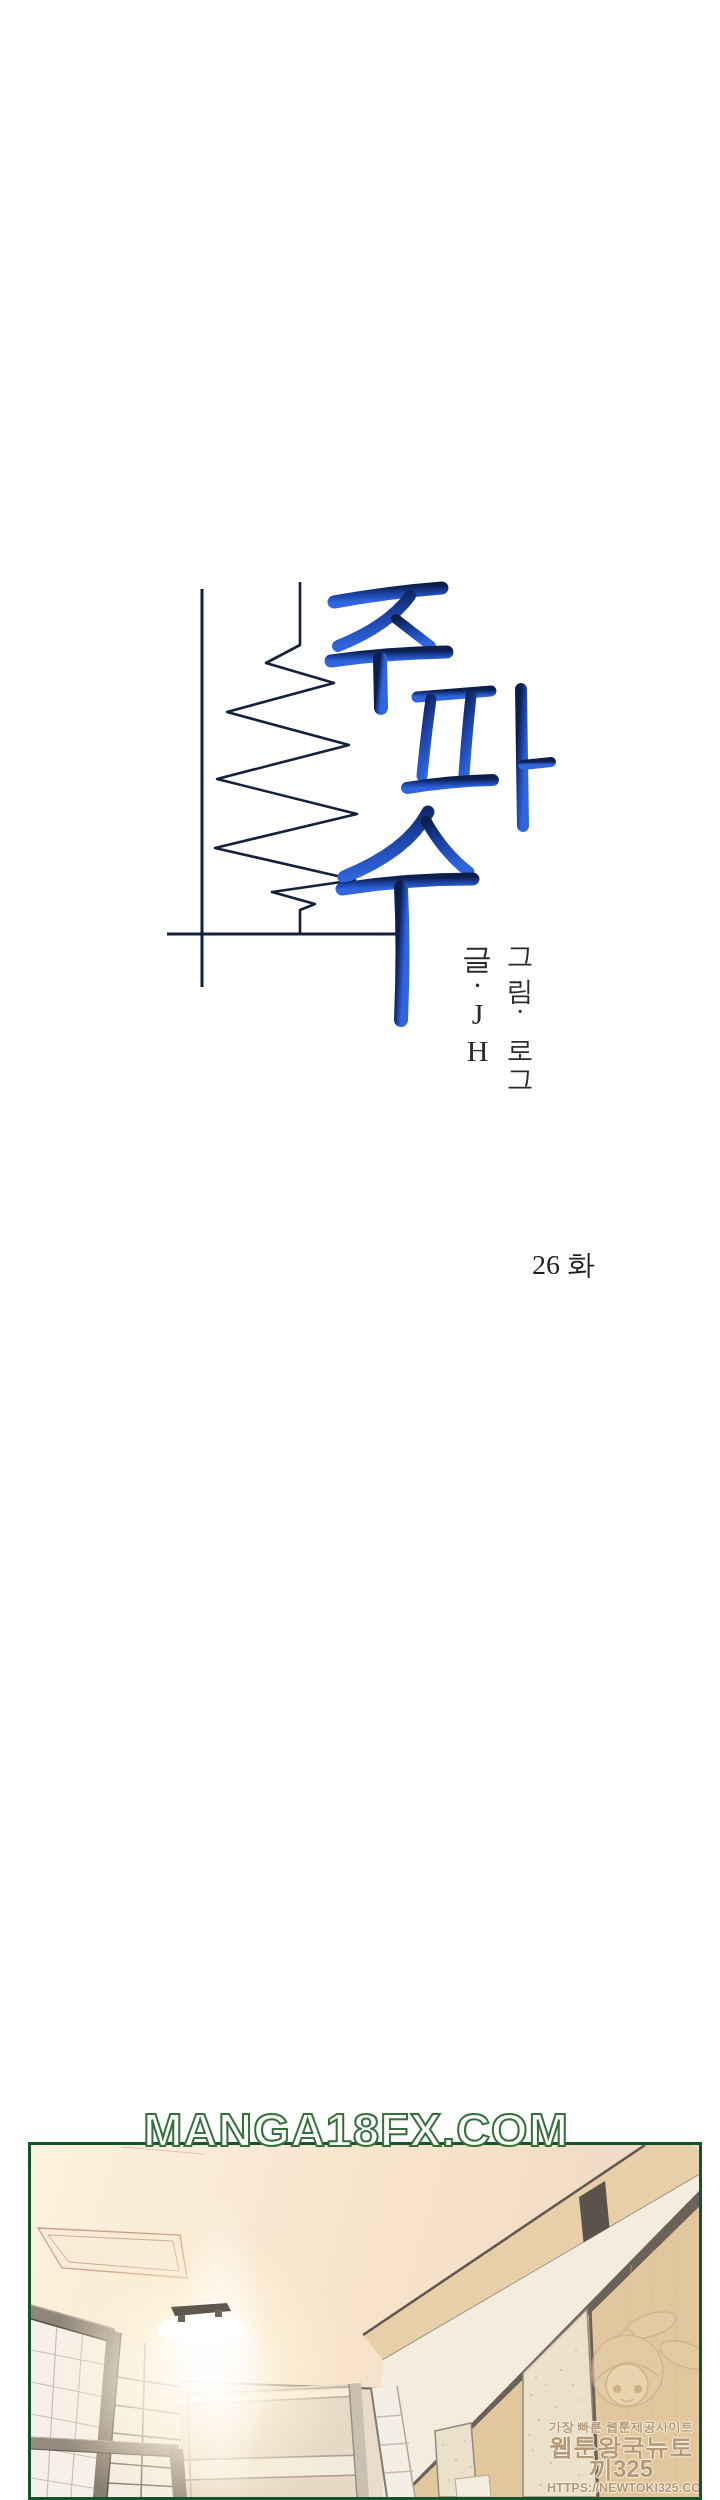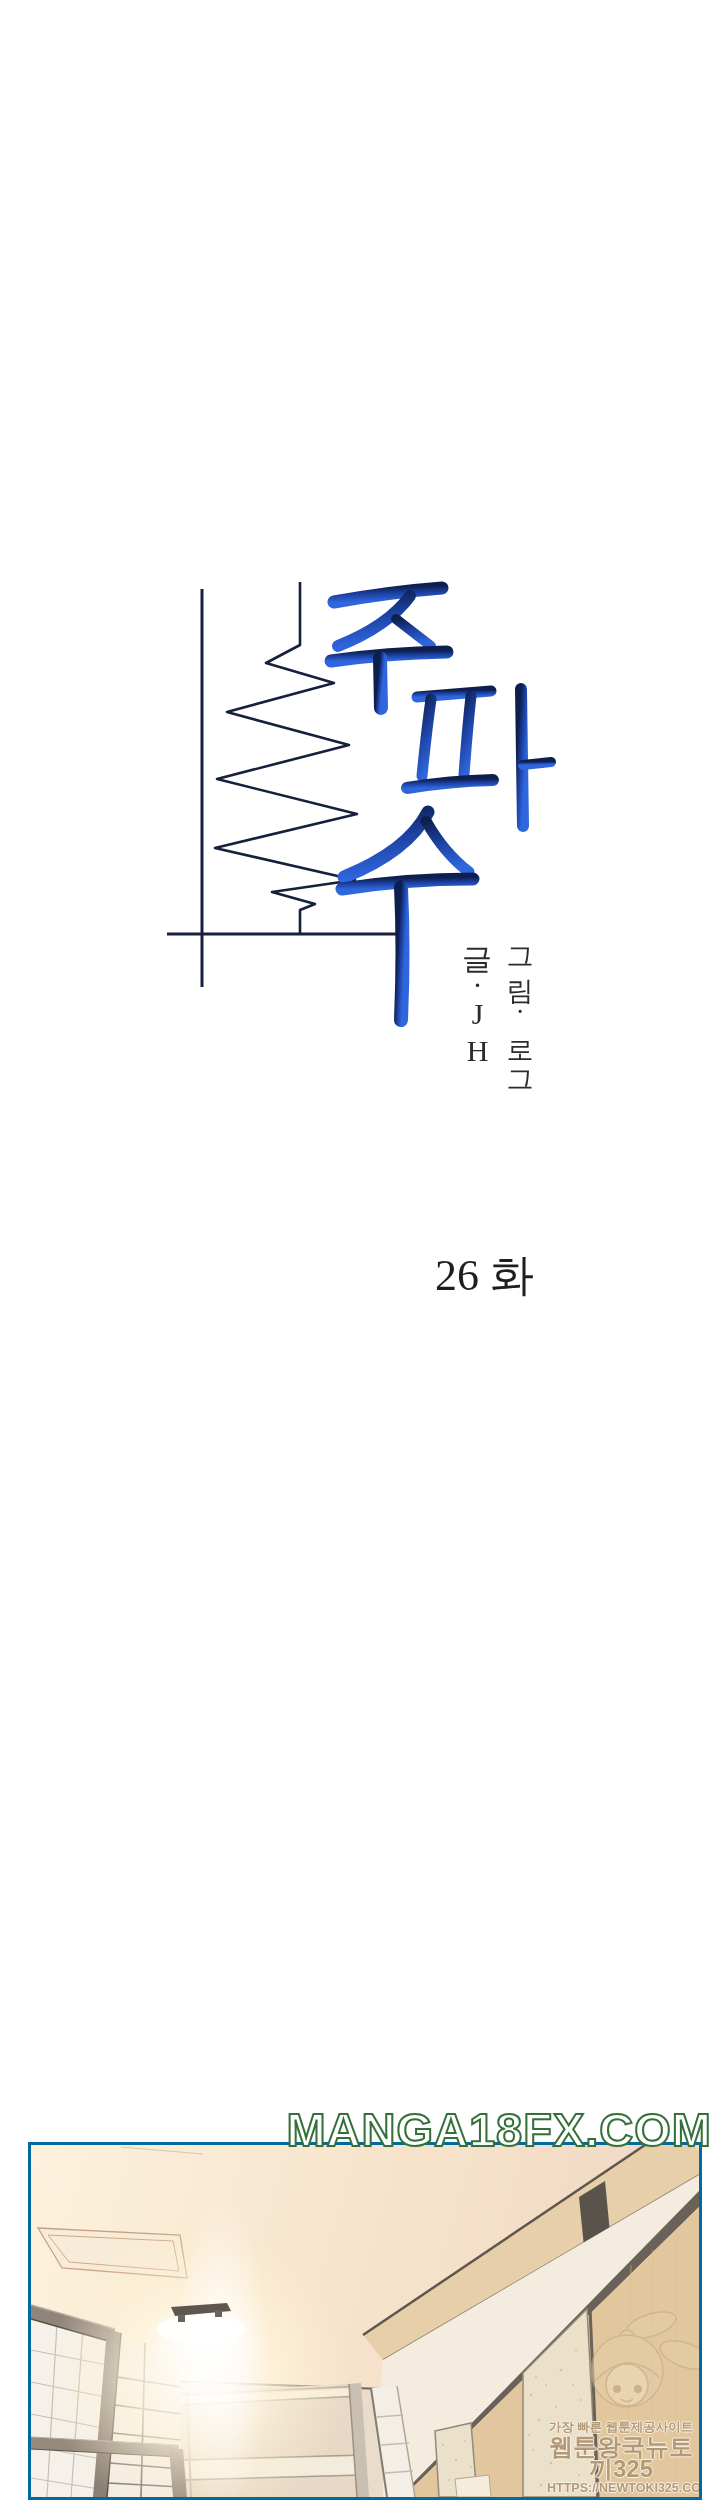--- a/index.html
+++ b/index.html
@@ -6,30 +6,30 @@
   #page{position:relative;width:720px;height:2500px;background:#ffffff;overflow:hidden;
         font-family:"Liberation Sans",sans-serif;}
   
   #logo{position:absolute;left:160px;top:570px;width:400px;height:520px;}
   
   .vtext{position:absolute;writing-mode:vertical-rl;text-orientation:upright;
          color:#2b2b2b;font-family:"Liberation Serif",serif;line-height:1;}
   #credit-writer{left:462px;top:926px;font-size:30px;letter-spacing:4px;}
   #credit-artist{left:506px;top:929px;font-size:27px;letter-spacing:3px;}
   
-  #episode{position:absolute;left:435px;top:1246px;width:160px;text-align:left;
-           font-family:"Liberation Serif",serif;font-weight:400;font-size:44px;color:#1e1e1e;}
-  
-  #siteWatermark{position:absolute;left:0;top:2102px;width:712px;text-align:right;z-index:6;
+  #episode{position:absolute;left:435px;top:1246px;width:160px;text-align:right;
+           font-family:"Liberation Serif",serif;font-weight:400;font-size:28px;color:#1e1e1e;}
+  
+  #siteWatermark{position:absolute;left:0;top:2102px;width:712px;text-align:center;z-index:6;
       font-size:47px;font-weight:bold;letter-spacing:1px;color:#ffffff;
       -webkit-text-stroke:2px #35703a;text-shadow:0 0 2px rgba(53,112,58,.55);
       font-family:"Liberation Sans",sans-serif;}
   
   #panel{position:absolute;left:28px;top:2142px;width:674px;height:358px;
-         border:3px solid #0369a1;box-sizing:border-box;background:#f7e8d2;overflow:hidden;}
+         border:3px solid #14532d;box-sizing:border-box;background:#f7e8d2;overflow:hidden;}
   #panelWatermark{position:absolute;left:516px;top:274px;width:148px;text-align:center;z-index:4;
       color:rgba(174,147,115,0.95);font-weight:bold;
       text-shadow:1px 0 0 rgba(250,242,226,.9),-1px 0 0 rgba(250,242,226,.9),
                   0 1px 0 rgba(250,242,226,.9),0 -1px 0 rgba(250,242,226,.9);}
   #panelWatermark .wm1{font-size:12.5px;line-height:17px;letter-spacing:0;}
   #panelWatermark .wm2{font-size:24px;line-height:22px;}
   #panelWatermark .wm3{font-size:12.5px;line-height:16px;}
 </style>
 </head>
 <body>

